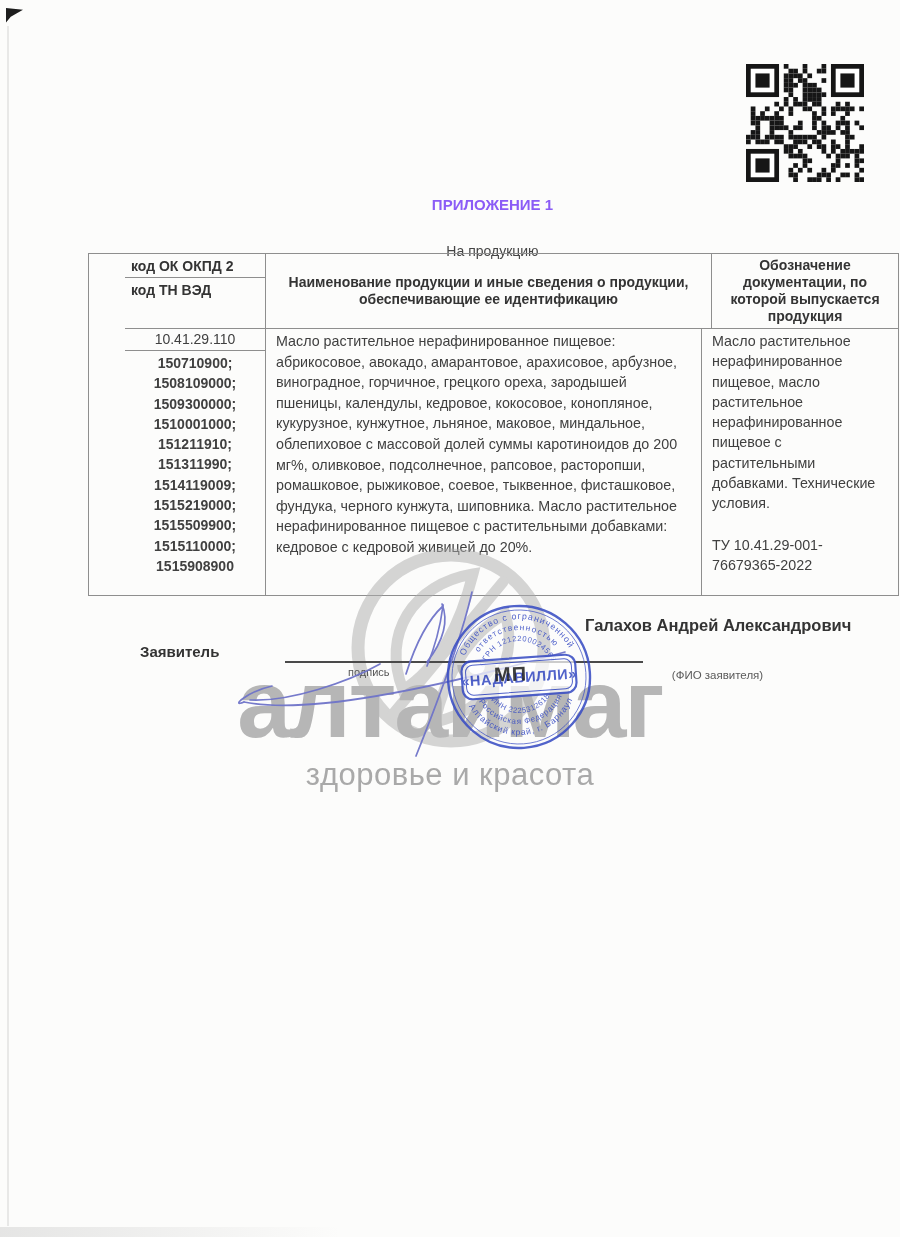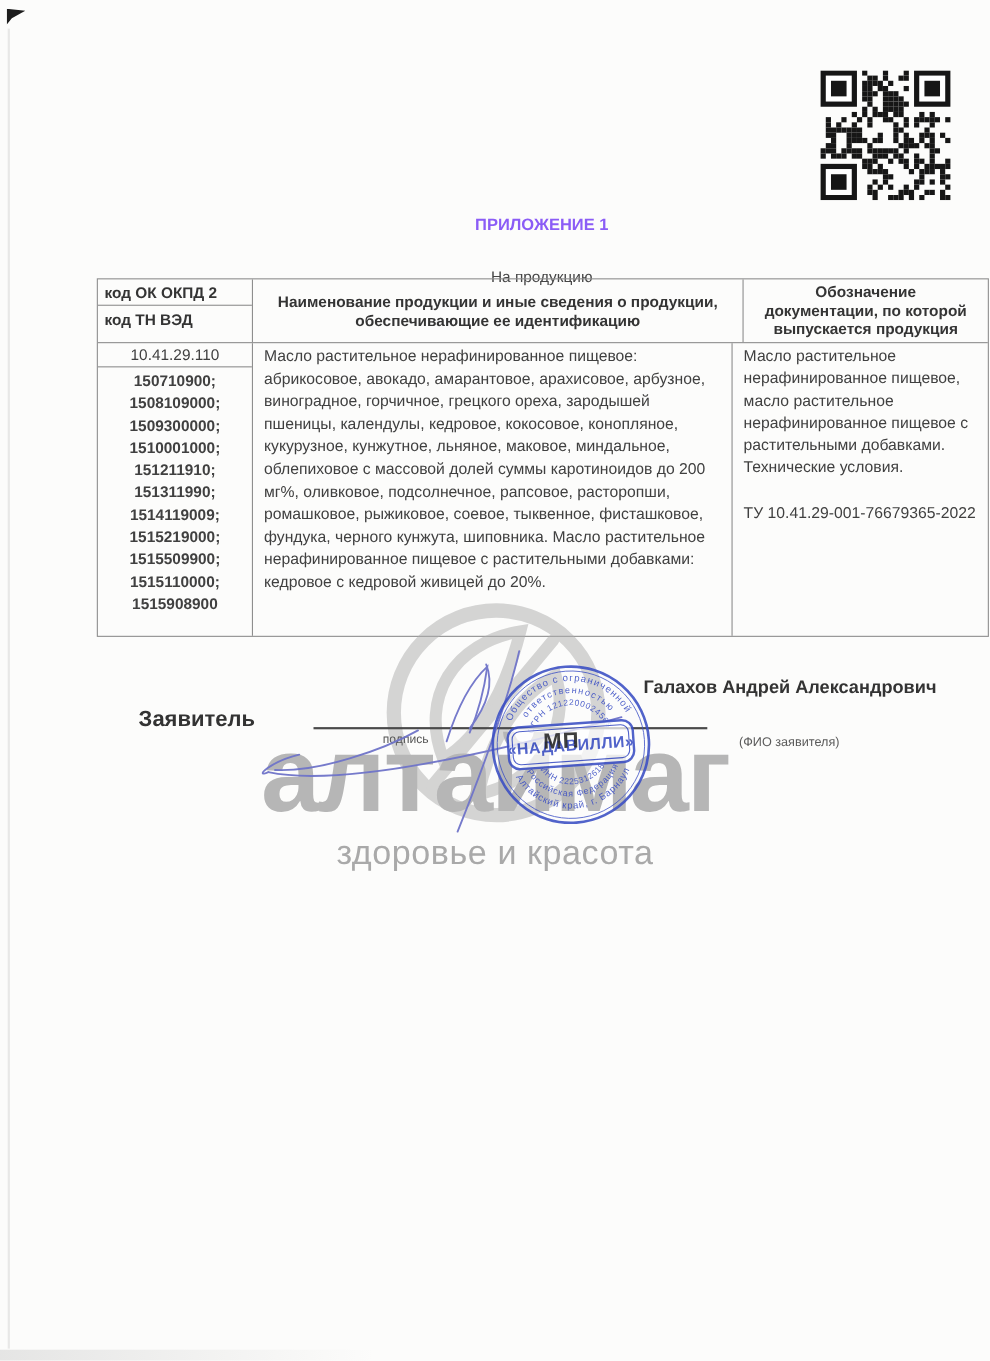--- a/index.html
+++ b/index.html
@@ -29,21 +29,21 @@
   .h-line1 { font-weight:bold; font-size:15px; color:#8b5cf6; }
   .h-line2 { font-size:15px; color:#3a3a3a; }
   .h-line2 .b { font-weight:bold; color:#343434; }
   .h-line3 { font-size:14px; color:#454545;margin-top:24px; }
 
   
   .doc-table {
     left:88px; top:253px; width:809px;
     border:1px solid #8e8e8e; font-size:14px; background:transparent;
   }
-  .t-row { display:flex; }
+  .t-row { display:flex;margin-left:36px; }
   .t-row.hdr { border-bottom:1px solid #8e8e8e; font-weight:bold; color:#343434; }
   .c1 { width:140px; border-right:1px solid #8e8e8e; flex-shrink:0; }
   .c2 { width:417px; border-right:1px solid #8e8e8e; flex-shrink:0; }
   .c3 { flex:1; }
   .c1h-top { padding:4px 6px 3px 6px; border-bottom:1px solid #8e8e8e; }
   .c1h-bot { padding:4px 6px 4px 6px; }
   .hdr .c2, .hdr .c3 { text-align:center; padding:3px 14px; line-height:17px;
     display:flex; align-items:center; justify-content:center; }
   .t-row.body { min-height:266px; align-items:stretch; color:#404040; }
   .okpd { text-align:center; padding:2px 0 3px 0; border-bottom:1px solid #8e8e8e; }
@@ -58,21 +58,21 @@
     left:0; top:648px; width:900px; text-align:center;
     font-size:97px; font-weight:bold; letter-spacing:-2px;
     color:#b6b6b6; z-index:6;
   }
   .wm-sub {
     left:0; top:757px; width:900px; text-align:center;
     font-size:31px; color:#a9a9a9; letter-spacing:0.5px; z-index:6;
   }
 
   
-  .applicant-label { left:126px; top:643px; font-size:20px; font-weight:bold; color:#333; z-index:8; }
+  .applicant-label { left:140px; top:643px; font-size:15px; font-weight:bold; color:#333; z-index:8; }
   .sig-line { left:285px; top:661px; width:358px; height:2px; background:#4a4a4a; z-index:8; }
   .sig-caption { left:348px; top:666px; font-size:11px; color:#555; z-index:8; }
   .sig-scribble { left:220px; top:578px; width:430px; height:195px; z-index:9; }
   .stamp-box { left:443px; top:600px; width:152px; height:154px; z-index:10; opacity:0.88; }
   .mp-label { left:494px; top:663px; font-size:20px; font-weight:bold; color:rgba(35,35,35,0.88);
     letter-spacing:1px; transform:rotate(-2deg); z-index:12; }
   .applicant-name { left:585px; top:616px; font-size:16.5px; font-weight:bold; color:#333; z-index:11; }
   .name-caption { left:585px; top:669px; width:265px; text-align:center; font-size:11.5px; color:#5a5a5a; z-index:11; }
 </style>
 </head>

